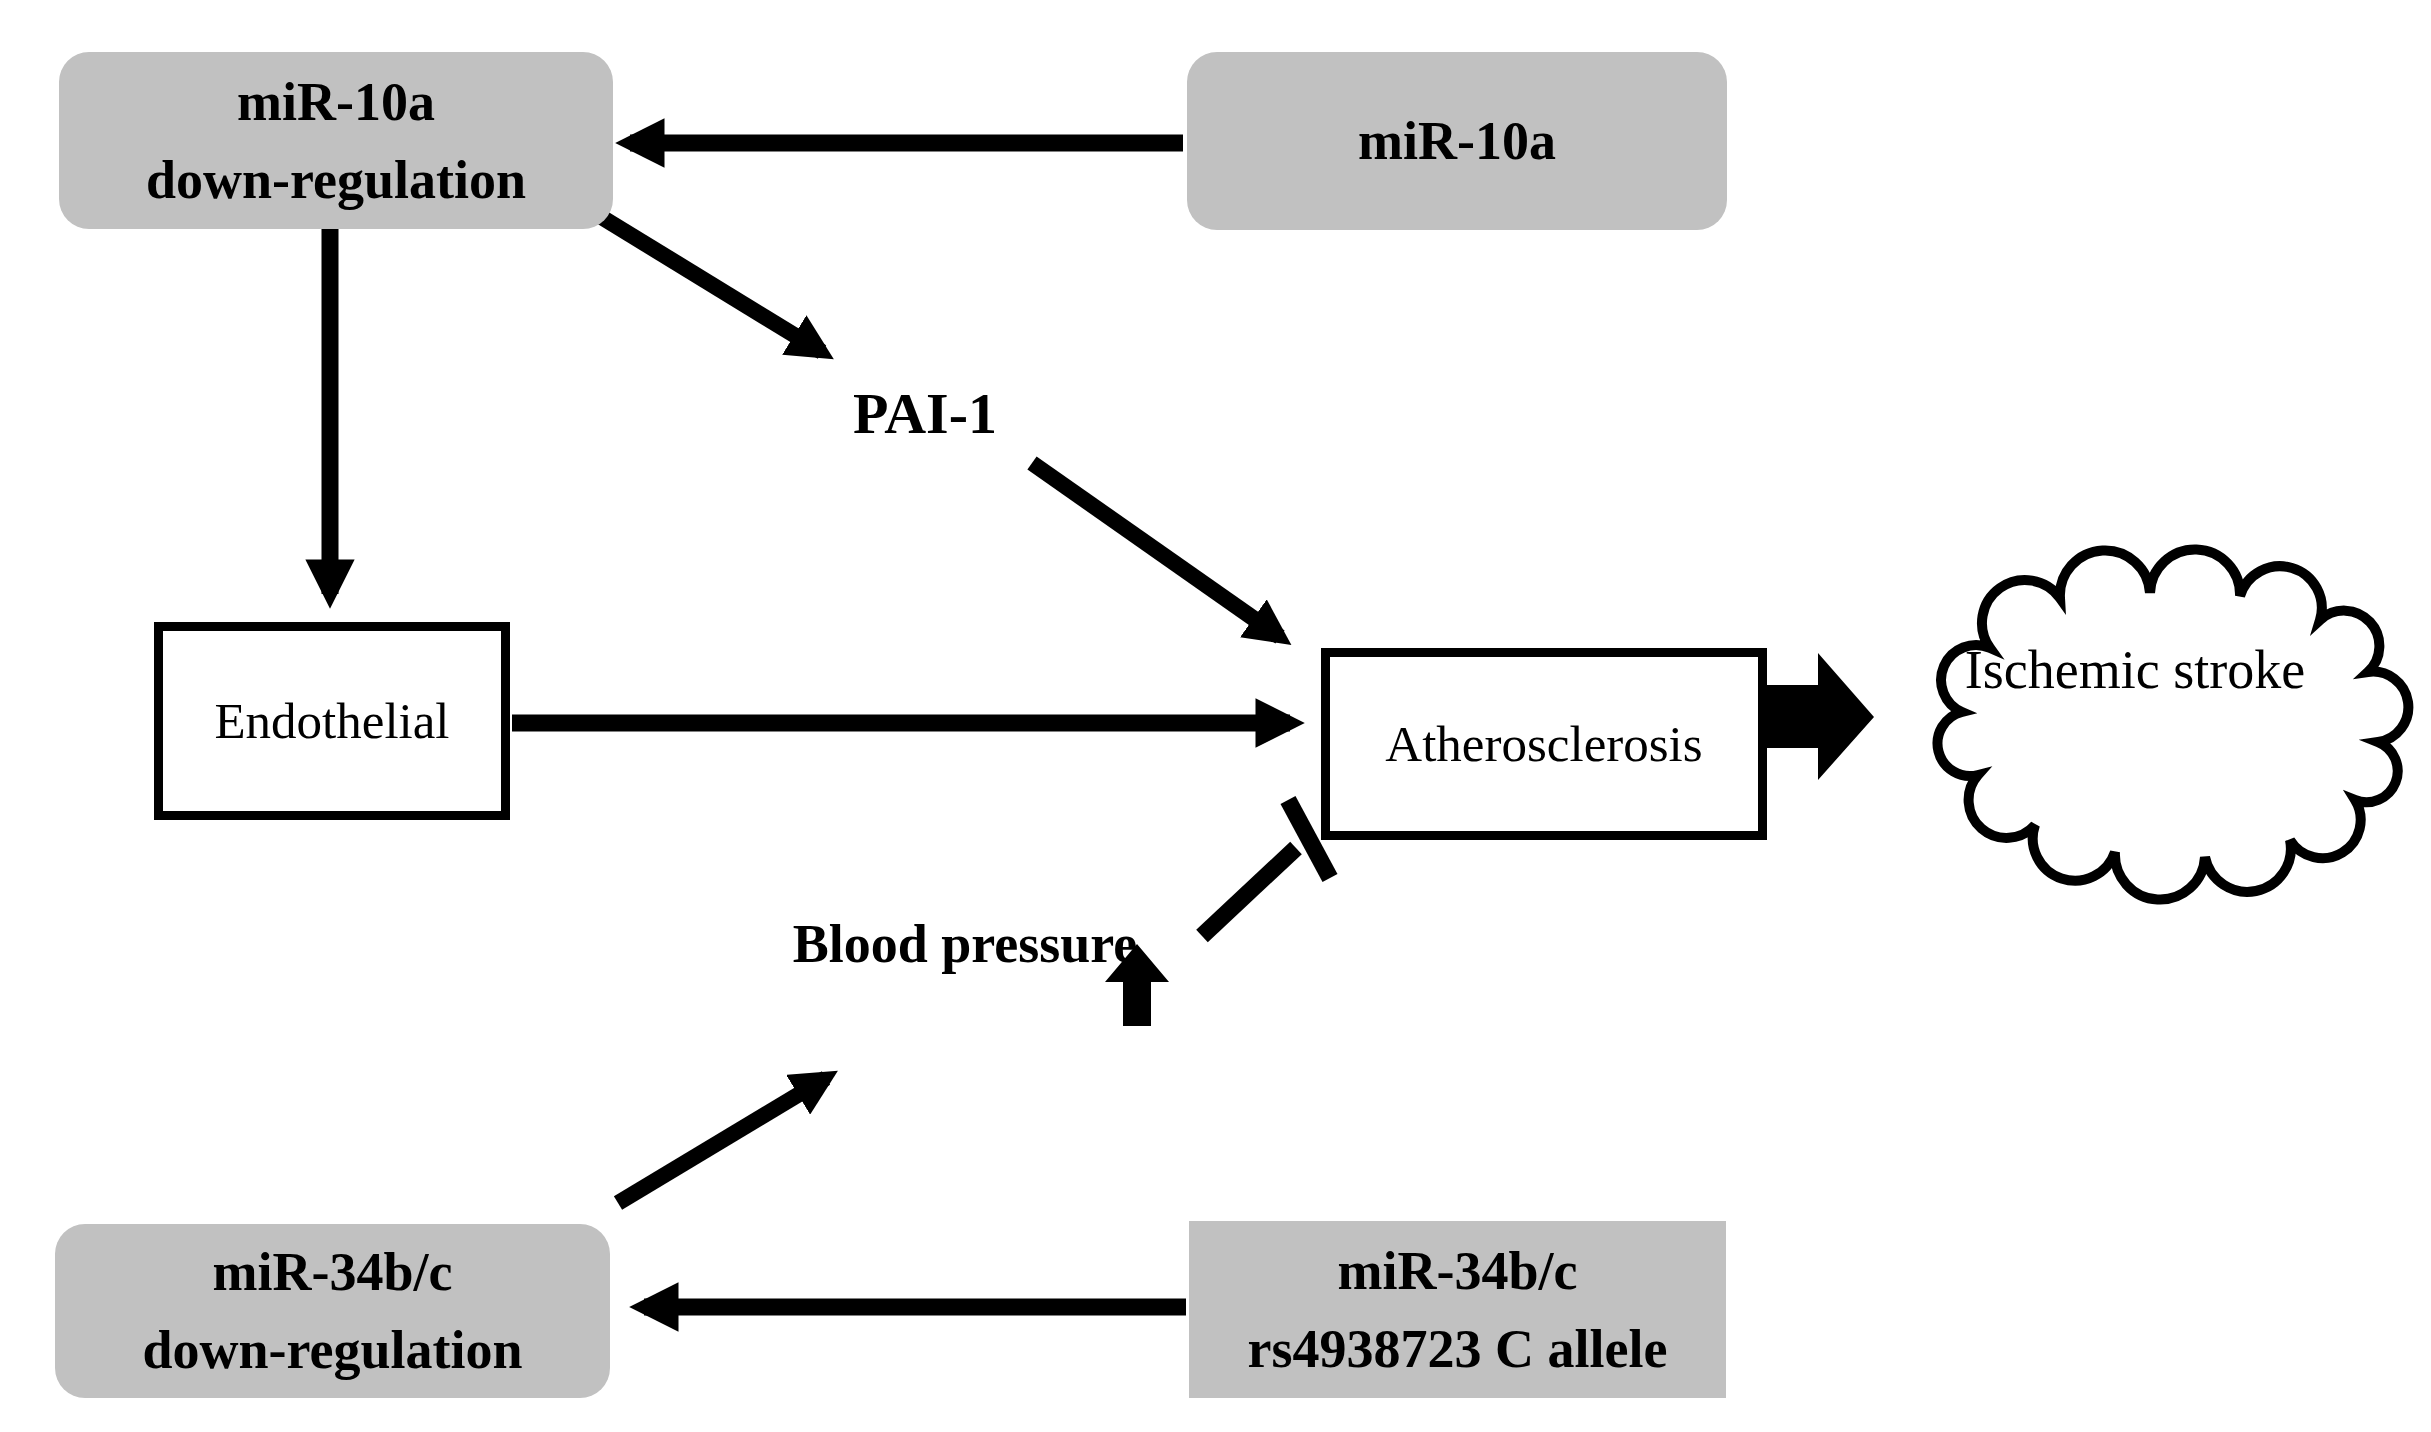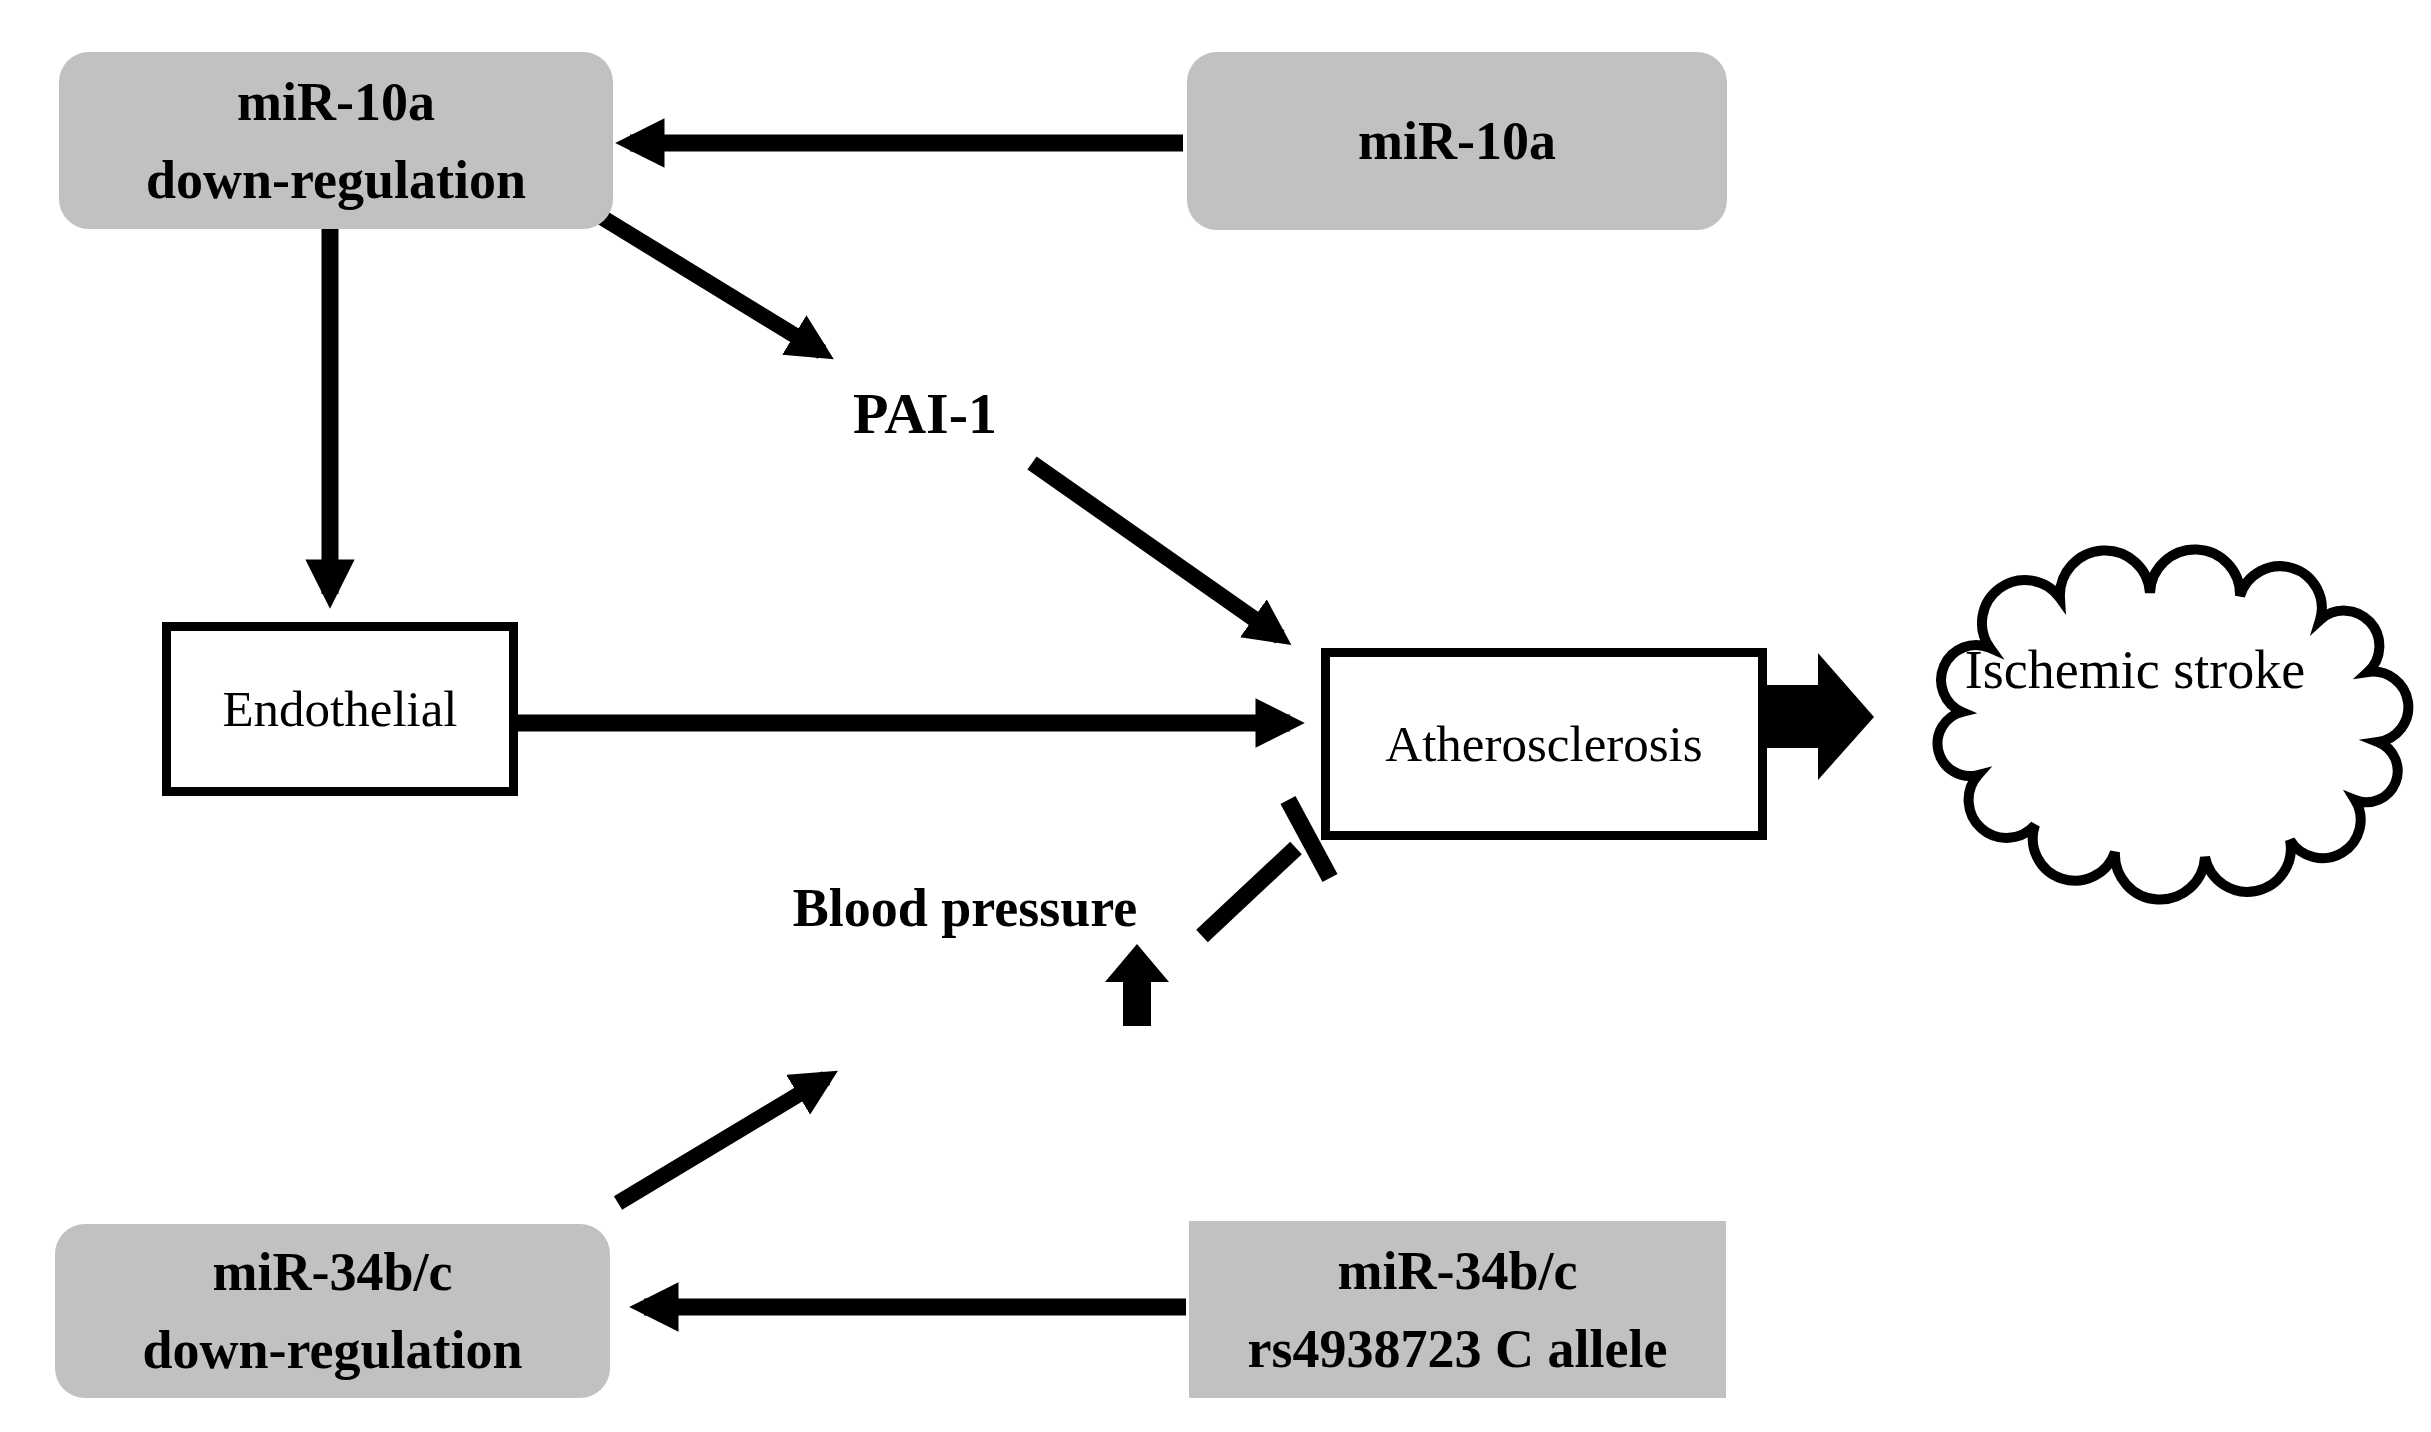--- a/index.html
+++ b/index.html
@@ -45,33 +45,33 @@
     font-size: 51px;
     line-height: 76px;
   }
   .free-label {
     position: absolute;
     z-index: 2;
     text-align: center;
     font-weight: bold;
   }
   #pai1-label { left: 780px; top: 382px; width: 290px; font-size: 58px; line-height: 64px; }
-  #bp-label   { left: 780px; top: 864px; width: 370px; font-size: 54px; line-height: 88px; }
+  #bp-label   { left: 780px; top: 900px; width: 370px; font-size: 54px; line-height: 88px; }
   #cloud-label {
     position: absolute;
     z-index: 2;
     left: 1920px; top: 628px; width: 430px;
     text-align: center;
     font-weight: normal;
     font-size: 54px;
     line-height: 84px;
   }
   #node-mir10a-down   { left: 59px;   top: 52px;   width: 554px; height: 177px; }
   #node-mir10a-snp    { left: 1187px; top: 52px;   width: 540px; height: 178px; }
-  #node-endothelial   { left: 162px;  top: 622px;  width: 356px; height: 174px; }
+  #node-endothelial   { left: 154px;  top: 622px;  width: 356px; height: 198px; }
   #node-athero        { left: 1321px; top: 648px;  width: 446px; height: 192px; }
   #node-mir34bc-down  { left: 55px;   top: 1224px; width: 555px; height: 174px; }
   #node-mir34bc-snp   { left: 1189px; top: 1221px; width: 537px; height: 177px; }
 </style>
 </head>
 <body>
 
 <div id="canvas">
 
   <svg id="arrow-layer" viewBox="0 0 2431 1432" xmlns="http://www.w3.org/2000/svg">

